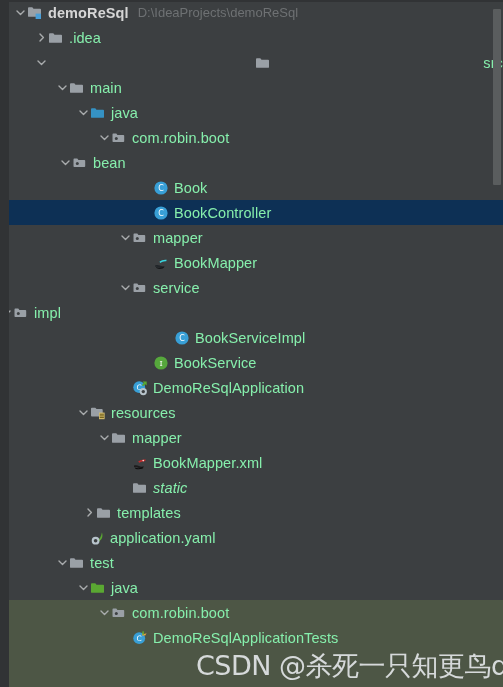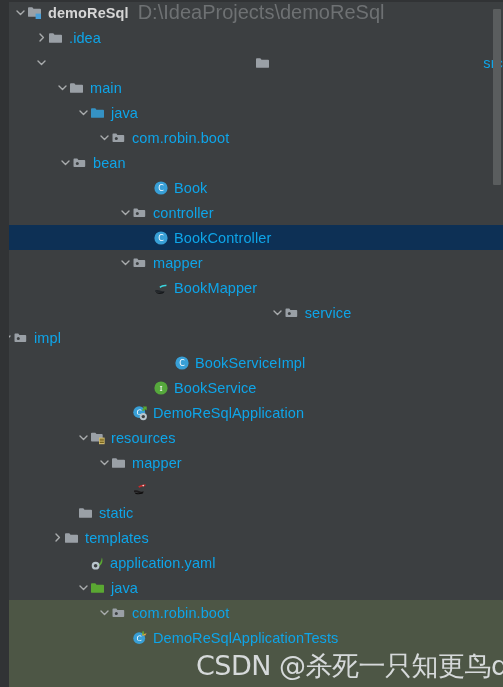--- a/index.html
+++ b/index.html
@@ -83,29 +83,29 @@
     width: 16px;
     height: 16px;
     flex: 0 0 16px;
     margin-right: 5px;
     position: relative;
   }
   .icon svg { display: block; }
 
   .label {
     font-size: 14.5px;
-    color: #0ea5e9;
+    color: #86efac;
     letter-spacing: .1px;
   }
   .label.root {
     font-weight: bold;
     color: #d6d6d6;
   }
   .path-hint {
-    font-size: 20px;
+    font-size: 13px;
     color: #6e7173;
     margin-left: 9px;
   }
 
   
   .scrollbar-track {
     position: absolute;
     right: 0;
     top: 0;
     width: 11px;
@@ -244,34 +244,20 @@
       <div class="row" style="padding-left: 140px;">
         <span class="twisty"></span>
         <span class="icon">
           <svg width="16" height="16" viewBox="0 0 16 16">
        <circle cx="8" cy="8" r="6.6" fill="#389fd6"></circle>
        <text x="8" y="11.1" text-anchor="middle" font-size="8" font-family="DejaVu Sans, sans-serif" fill="#ffffff">C</text>
      </svg>
         </span>
         <span class="label">Book</span>
       </div>
-      <div class="row" style="padding-left: 119px;">
-        <span class="twisty">
-          <svg width="11" height="11" viewBox="0 0 11 11">
-            <path d="M2 4l3.5 3.4L9 4" stroke="#a9acad" stroke-width="1.4" fill="none" stroke-linecap="round" stroke-linejoin="round"></path>
-          </svg>
-        </span>
-        <span class="icon">
-          <svg width="16" height="16" viewBox="0 0 16 16">
-       <path d="M1.5 4.4a.8.8 0 0 1 .8-.8h3l1.1 1.3h6a.8.8 0 0 1 .8.8v5.6a.8.8 0 0 1-.8.8H2.3a.8.8 0 0 1-.8-.8z" fill="#9aa0a6"></path>
-       <circle cx="5.3" cy="8.4" r="1.5" fill="#3c3f41"></circle>
-     </svg>
-        </span>
-        <span class="label">controller</span>
-      </div>
       <div class="row selected" style="padding-left: 140px;">
         <span class="twisty"></span>
         <span class="icon">
           <svg width="16" height="16" viewBox="0 0 16 16">
        <circle cx="8" cy="8" r="6.6" fill="#389fd6"></circle>
        <text x="8" y="11.1" text-anchor="middle" font-size="8" font-family="DejaVu Sans, sans-serif" fill="#ffffff">C</text>
      </svg>
         </span>
         <span class="label">BookController</span>
       </div>
@@ -293,21 +279,21 @@
         <span class="twisty"></span>
         <span class="icon">
           <svg width="16" height="16" viewBox="0 0 16 16">
        <path d="M2.2 10.3c1.5-.6 3.4-.5 4.8.3 1.5.8 3.1 1 4.6.3l-.6 1.9c-1.5.7-3.3.5-4.8-.3-1.3-.7-2.8-.9-4-.4z" fill="#22262a"></path>
        <path d="M6.4 6.8c1.6-1.4 4-2.2 6.3-2.1l1 .1-.5 1.4-1.1.1c-1.8.1-3.4.7-4.6 1.6z" fill="#3ad7e0"></path>
        <path d="M3.1 12.1c1.8.9 4.4 1 6.3.1l1.1-.5.3 1.1-1.2.6c-2 .8-4.5.6-6.2-.4z" fill="#151719"></path>
      </svg>
         </span>
         <span class="label">BookMapper</span>
       </div>
-      <div class="row" style="padding-left: 119px; justify-content: center;">
+      <div class="row" style="padding-left: 119px;">
         <span class="twisty">
           <svg width="11" height="11" viewBox="0 0 11 11">
             <path d="M2 4l3.5 3.4L9 4" stroke="#a9acad" stroke-width="1.4" fill="none" stroke-linecap="round" stroke-linejoin="round"></path>
           </svg>
         </span>
         <span class="icon">
           <svg width="16" height="16" viewBox="0 0 16 16">
        <path d="M1.5 4.4a.8.8 0 0 1 .8-.8h3l1.1 1.3h6a.8.8 0 0 1 .8.8v5.6a.8.8 0 0 1-.8.8H2.3a.8.8 0 0 1-.8-.8z" fill="#9aa0a6"></path>
        <circle cx="5.3" cy="8.4" r="1.5" fill="#3c3f41"></circle>
      </svg>
@@ -394,31 +380,32 @@
       <div class="row" style="padding-left: 119px;">
         <span class="twisty"></span>
         <span class="icon">
           <svg width="16" height="16" viewBox="0 0 16 16">
        <path d="M2 10.6c1.6-.6 3.6-.4 5 .4 1.5.8 3.2.9 4.7.2l-.6 2c-1.6.7-3.5.4-5-.4-1.4-.7-2.9-.9-4.1-.4z" fill="#1d1b1c"></path>
        <path d="M6.2 6.6c1.7-1.4 4.2-2.2 6.6-2.1l1 .1-.6 1.5-1.1.1c-1.8.1-3.5.7-4.8 1.6z" fill="#c32b2b"></path>
        <circle cx="11.2" cy="5.6" r=".8" fill="#ffd9d9"></circle>
        <path d="M2.9 12.5c1.9.9 4.6 1 6.6.1l1-.5.3 1.1-1.2.6c-2.1.8-4.7.6-6.5-.4z" fill="#0d0c0c"></path>
      </svg>
         </span>
-      </div>
-      <div class="row" style="padding-left: 65px;">
+        <span class="label">BookMapper.xml</span>
+      </div>
+      <div class="row" style="padding-left: 119px; font-style: italic;">
         <span class="twisty"></span>
         <span class="icon">
           <svg width="16" height="16" viewBox="0 0 16 16">
        <path d="M1 4.2a.9.9 0 0 1 .9-.9h3.4l1.2 1.4h6.6a.9.9 0 0 1 .9.9v6.3a.9.9 0 0 1-.9.9H1.9a.9.9 0 0 1-.9-.9z" fill="#9aa0a6"></path>
      </svg>
         </span>
         <span class="label">static</span>
       </div>
-      <div class="row" style="padding-left: 51px;">
+      <div class="row" style="padding-left: 83px;">
         <span class="twisty">
           <svg width="11" height="11" viewBox="0 0 11 11">
             <path d="M4 2l3.4 3.5L4 9" stroke="#a9acad" stroke-width="1.4" fill="none" stroke-linecap="round" stroke-linejoin="round"></path>
           </svg>
         </span>
         <span class="icon">
           <svg width="16" height="16" viewBox="0 0 16 16">
        <path d="M1 4.2a.9.9 0 0 1 .9-.9h3.4l1.2 1.4h6.6a.9.9 0 0 1 .9.9v6.3a.9.9 0 0 1-.9.9H1.9a.9.9 0 0 1-.9-.9z" fill="#9aa0a6"></path>
      </svg>
         </span>
@@ -427,20 +414,33 @@
       <div class="row" style="padding-left: 76px;">
         <span class="twisty"></span>
         <span class="icon">
           <svg width="16" height="16" viewBox="0 0 16 16">
        <path d="M12.9 2.6c1.3 3.4.3 6.8-2.5 8.6-2 1.3-4.6 1.3-6.4.2 1.4.3 3 .1 4.4-.7 2.4-1.4 3.8-4.2 4.5-8.1z" fill="#5aa832"></path>
        <circle cx="6.6" cy="10.7" r="3.9" fill="#b8c4cc"></circle>
        <circle cx="6.6" cy="10.7" r="1.8" fill="#3c3f41"></circle>
      </svg>
         </span>
         <span class="label">application.yaml</span>
+      </div>
+      <div class="row" style="padding-left: 56px;">
+        <span class="twisty">
+          <svg width="11" height="11" viewBox="0 0 11 11">
+            <path d="M2 4l3.5 3.4L9 4" stroke="#a9acad" stroke-width="1.4" fill="none" stroke-linecap="round" stroke-linejoin="round"></path>
+          </svg>
+        </span>
+        <span class="icon">
+          <svg width="16" height="16" viewBox="0 0 16 16">
+       <path d="M1 4.2a.9.9 0 0 1 .9-.9h3.4l1.2 1.4h6.6a.9.9 0 0 1 .9.9v6.3a.9.9 0 0 1-.9.9H1.9a.9.9 0 0 1-.9-.9z" fill="#9aa0a6"></path>
+     </svg>
+        </span>
+        <span class="label">test</span>
       </div>
       <div class="row" style="padding-left: 77px;">
         <span class="twisty">
           <svg width="11" height="11" viewBox="0 0 11 11">
             <path d="M2 4l3.5 3.4L9 4" stroke="#a9acad" stroke-width="1.4" fill="none" stroke-linecap="round" stroke-linejoin="round"></path>
           </svg>
         </span>
         <span class="icon">
           <svg width="16" height="16" viewBox="0 0 16 16">
        <path d="M1 4.2a.9.9 0 0 1 .9-.9h3.4l1.2 1.4h6.6a.9.9 0 0 1 .9.9v6.3a.9.9 0 0 1-.9.9H1.9a.9.9 0 0 1-.9-.9z" fill="#5aa832"></path>

